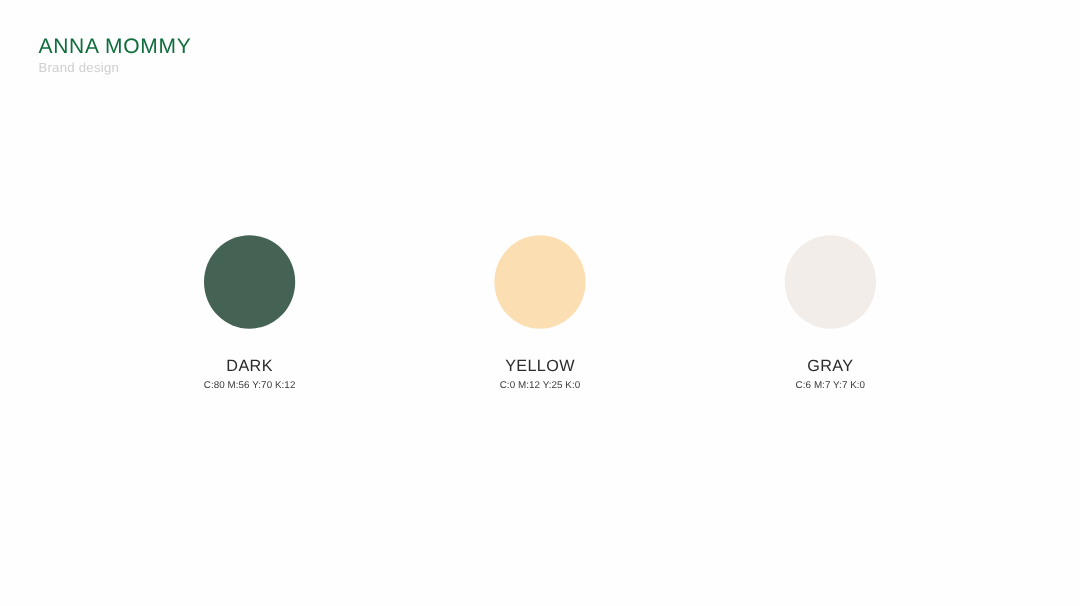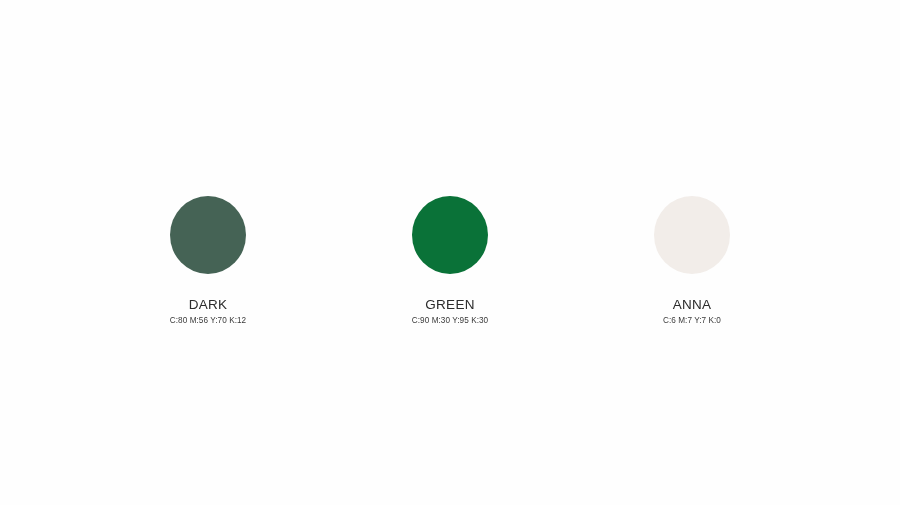--- a/index.html
+++ b/index.html
@@ -94,37 +94,41 @@
     color: #3a3a3a;
     text-align: center;
     white-space: nowrap;
   }
 </style>
 </head>
 <body>
 
 <div class="page" style="background: rgb(254, 254, 254);">
 
+  <div class="brand-header">
+    <div class="brand-title" style="color: rgb(15, 110, 60);">ANNA MOMMY</div>
+    <div class="brand-subtitle" style="color: rgb(207, 207, 207);">Brand design</div>
+  </div>
 
   <div class="palette">
 
     <div class="swatch">
       <span class="swatch-circle" style="background-color: rgb(69, 99, 85);"></span>
       <div class="swatch-name">DARK</div>
       <div class="swatch-cmyk">C:80 M:56 Y:70 K:12</div>
     </div>
 
-    <div class="swatch">
-      <span class="swatch-circle" style="background-color: rgb(10, 114, 56);"></span>
-      <div class="swatch-name">GREEN</div>
-      <div class="swatch-cmyk">C:90 M:30 Y:95 K:30</div>
-    </div>
-
 
 
     <div class="swatch">
+      <span class="swatch-circle" style="background-color: rgb(251, 223, 179);"></span>
+      <div class="swatch-name">YELLOW</div>
+      <div class="swatch-cmyk">C:0 M:12 Y:25 K:0</div>
+    </div>
+
+    <div class="swatch">
       <span class="swatch-circle" style="background-color: rgb(242, 237, 233);"></span>
-      <div class="swatch-name">ANNA</div>
+      <div class="swatch-name">GRAY</div>
       <div class="swatch-cmyk">C:6 M:7 Y:7 K:0</div>
     </div>
 
   </div>
 </div>
 
 </body></html>

